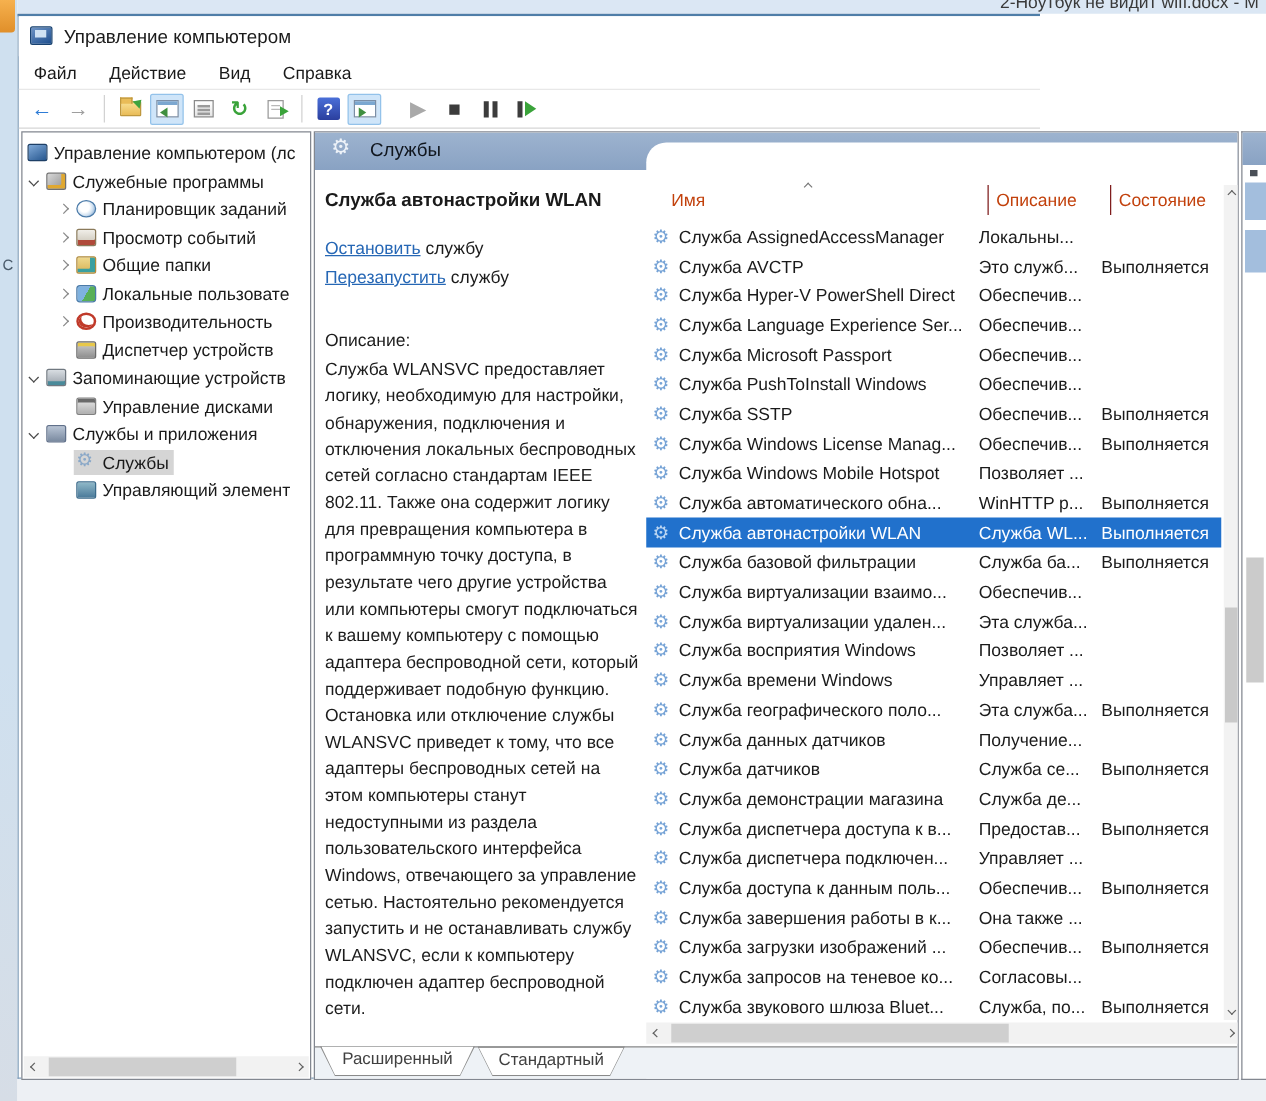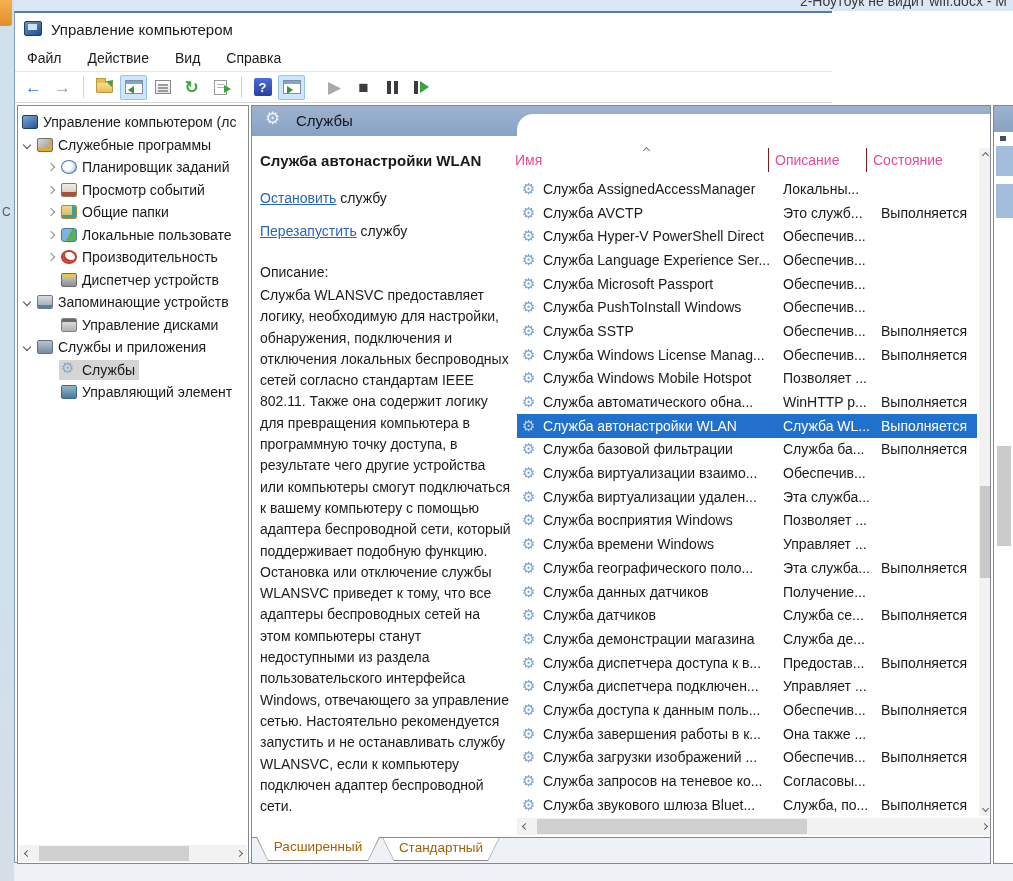--- a/index.html
+++ b/index.html
@@ -98,43 +98,43 @@
   .hdr-gear{position:absolute;left:13px;top:2px;font-size:17px;color:#edf2f8;font-family:"DejaVu Sans",sans-serif;}
   .hdr-label{position:absolute;left:44px;top:6px;font-size:15px;color:#10161e;}
   .white-tab{left:265px;top:8px;right:0;bottom:0;background:#fff;border-top-left-radius:16px;}
 
   .svc-title{left:8px;top:46px;font-size:15px;font-weight:bold;}
   .svc-link-line{font-size:14px;white-space:nowrap;}
   .lk{color:#2667b5;text-decoration:underline;cursor:pointer;}
   .desc-label{left:8px;top:158px;font-size:14px;color:#1c1c1c;}
   .desc-text{left:8px;top:179px;width:253px;font-size:14px;line-height:21.3px;color:#1c1c1c;}
 
-  .lhead{left:250px;top:42px;width:460px;height:24px;display:grid;grid-template-columns:266px 98px 96px;
-         align-items:center;font-size:14px;color:#ec4899;}
+  .lhead{left:272px;top:42px;width:460px;height:24px;display:grid;grid-template-columns:266px 98px 96px;
+         align-items:center;font-size:14px;color:#c2410c;}
   .lhead .h1{padding-left:13px;}
   .lhead .h2,.lhead .h3{border-left:1px solid #7f1d1d;padding-left:6px;height:100%;display:flex;align-items:center;}
   .sortchev{left:392px;top:33px;}
 
   .rows{left:265px;top:71px;width:460px;}
   .lrow{height:23.7px;display:grid;grid-template-columns:26px 240px 98px 96px;align-items:center;font-size:14px;white-space:nowrap;cursor:default;}
   .lrow .gear{padding-left:5px;}
   .lrow .gear::before{content:"⚙";font-family:"DejaVu Sans",sans-serif;font-size:15px;color:#76a3d6;}
   .lrow>span{overflow:hidden;}
   .lrow.sel{background:#2171cc;color:#fff;}
   .lrow.sel .gear::before{color:#bcd6f2;}
 
   .vscroll{left:727px;top:42px;width:13px;height:668px;background:#f2f2f2;}
   .vthumb{position:absolute;left:1px;right:1px;top:338px;height:92px;background:#c9c9c9;}
   .varrow{position:absolute;left:0;right:0;height:15px;display:flex;align-items:center;justify-content:center;}
   .hscroll2{left:265px;top:712px;width:475px;height:17px;background:#f2f2f2;}
 
   .tabzone{left:0;top:731px;right:0;bottom:0;background:#eef2f6;border-top:1px solid #8a8a8a;}
   .tab-outer{position:absolute;top:-1px;height:24px;clip-path:polygon(0 0,100% 0,calc(100% - 12px) 100%,12px 100%);background:#8a8a8a;}
   .tab-inner{position:absolute;left:1px;right:1px;top:0;bottom:1px;clip-path:polygon(0 0,100% 0,calc(100% - 11px) 100%,11px 100%);
-             background:#fff;display:flex;align-items:flex-start;justify-content:center;padding-top:2px;font-size:13.5px;color:#a16207;}
+             background:#fff;display:flex;align-items:flex-start;justify-content:center;padding-top:2px;font-size:13.5px;color:#404040;}
   .tab-outer.inactive .tab-inner{top:1px;}
 
   
   .sliver{left:978px;top:92px;width:21px;height:759px;border:1px solid #828790;border-right:none;background:#fff;}
   .sl-head{position:absolute;left:0;top:0;right:0;height:26px;background:linear-gradient(#9db3cf,#89a2c3);}
   .sl-dot{position:absolute;left:6px;top:30px;width:6px;height:5px;background:#4a4f57;}
   .sl-b1{position:absolute;left:2px;top:40px;right:0;height:30px;background:#a3bedd;}
   .sl-b2{position:absolute;left:2px;top:78px;right:0;height:34px;background:#a3bedd;}
   .sl-g{position:absolute;left:3px;top:340px;right:3px;height:100px;background:#cbcbcb;}
 </style>
@@ -342,21 +342,21 @@
       <div class="abs svc-header">
         <span class="hdr-gear">⚙</span>
         <span class="hdr-label">Службы</span>
       </div>
       <div class="abs white-tab"></div>
 
       <div class="abs svc-title">Служба автонастройки WLAN</div>
       <div class="abs svc-link-line" style="left:8px;top:84px;">
         <span class="lk">Остановить</span><span> службу</span>
       </div>
-      <div class="abs svc-link-line" style="left:8px;top:117px;">
+      <div class="abs svc-link-line" style="left:8px;top:107px;">
         <span class="lk">Перезапустить</span><span> службу</span>
       </div>
       <div class="abs desc-label">Описание:</div>
       <div class="abs desc-text">Служба WLANSVC предоставляет логику, необходимую для настройки, обнаружения, подключения и отключения локальных беспроводных сетей согласно стандартам IEEE 802.11. Также она содержит логику для превращения компьютера в программную точку доступа, в результате чего другие устройства или компьютеры смогут подключаться к вашему компьютеру с помощью адаптера беспроводной сети, который поддерживает подобную функцию. Остановка или отключение службы WLANSVC приведет к тому, что все адаптеры беспроводных сетей на этом компьютеры станут недоступными из раздела пользовательского интерфейса Windows, отвечающего за управление сетью. Настоятельно рекомендуется запустить и не останавливать службу WLANSVC, если к компьютеру подключен адаптер беспроводной сети.</div>
 
       <div class="abs sortchev"><i class="chev small up" style="border-color:#777;"></i></div>
       <div class="abs lhead">
         <span class="h1">Имя</span>
         <span class="h2">Описание</span>
         <span class="h3">Состояние</span>

